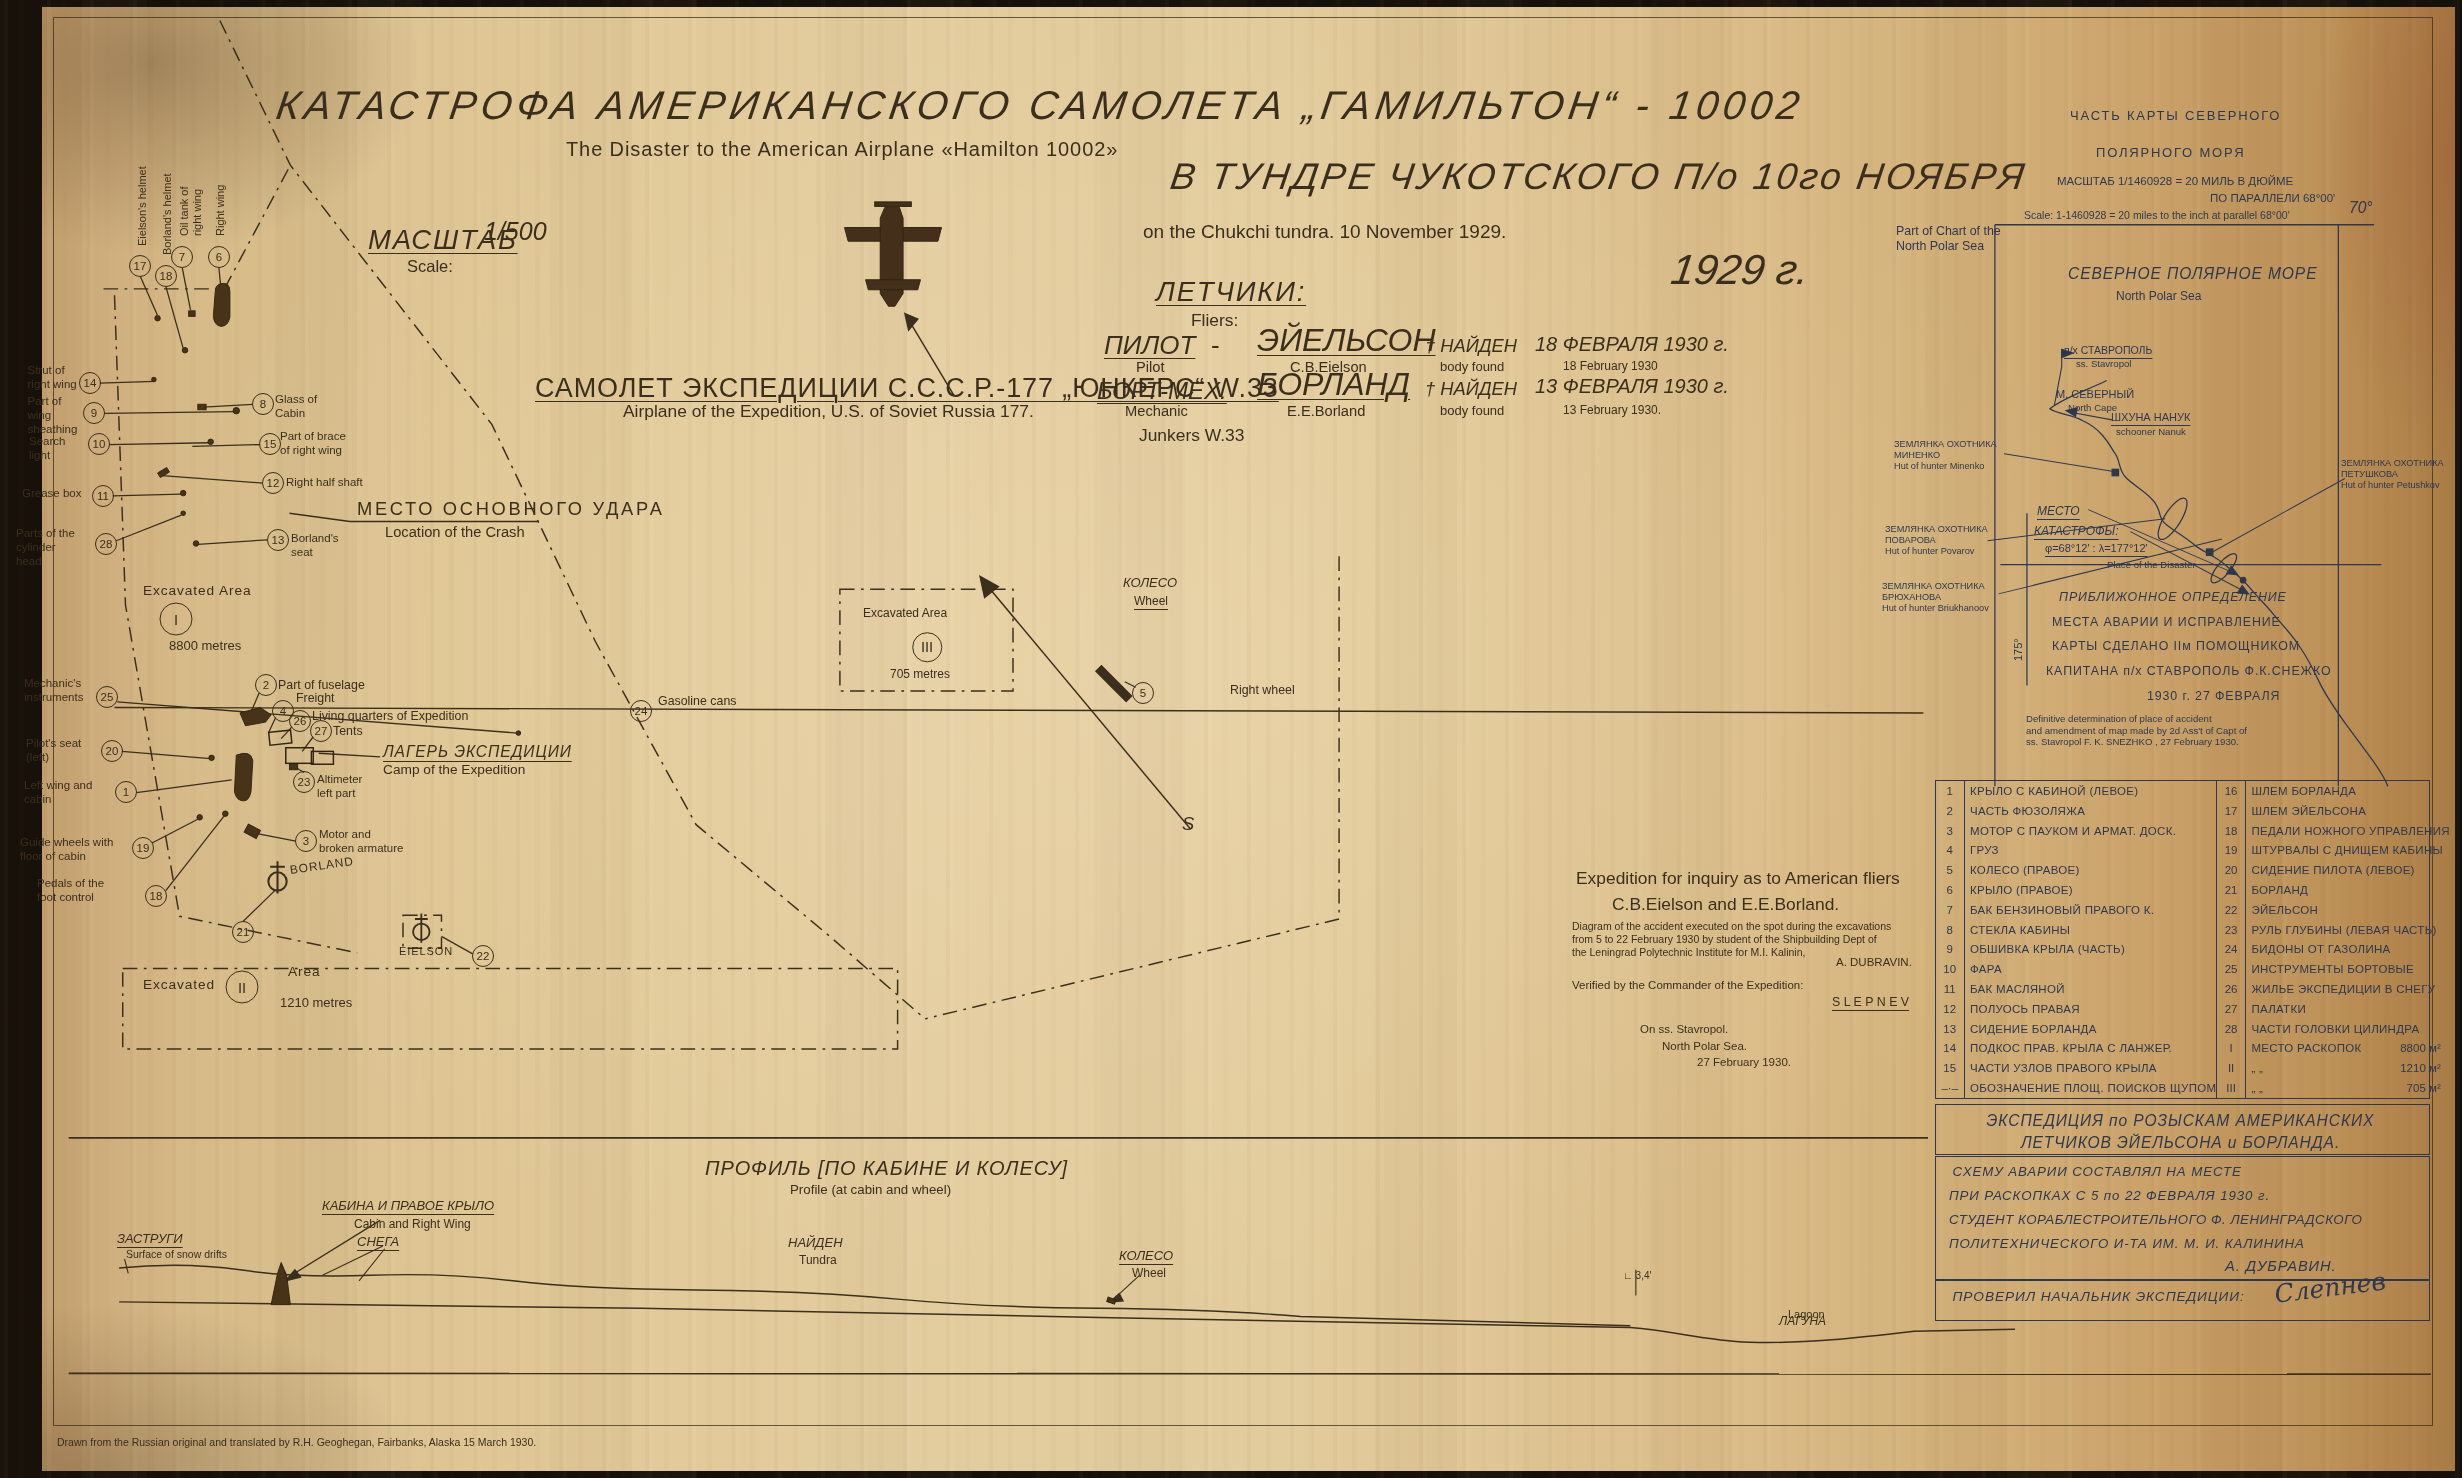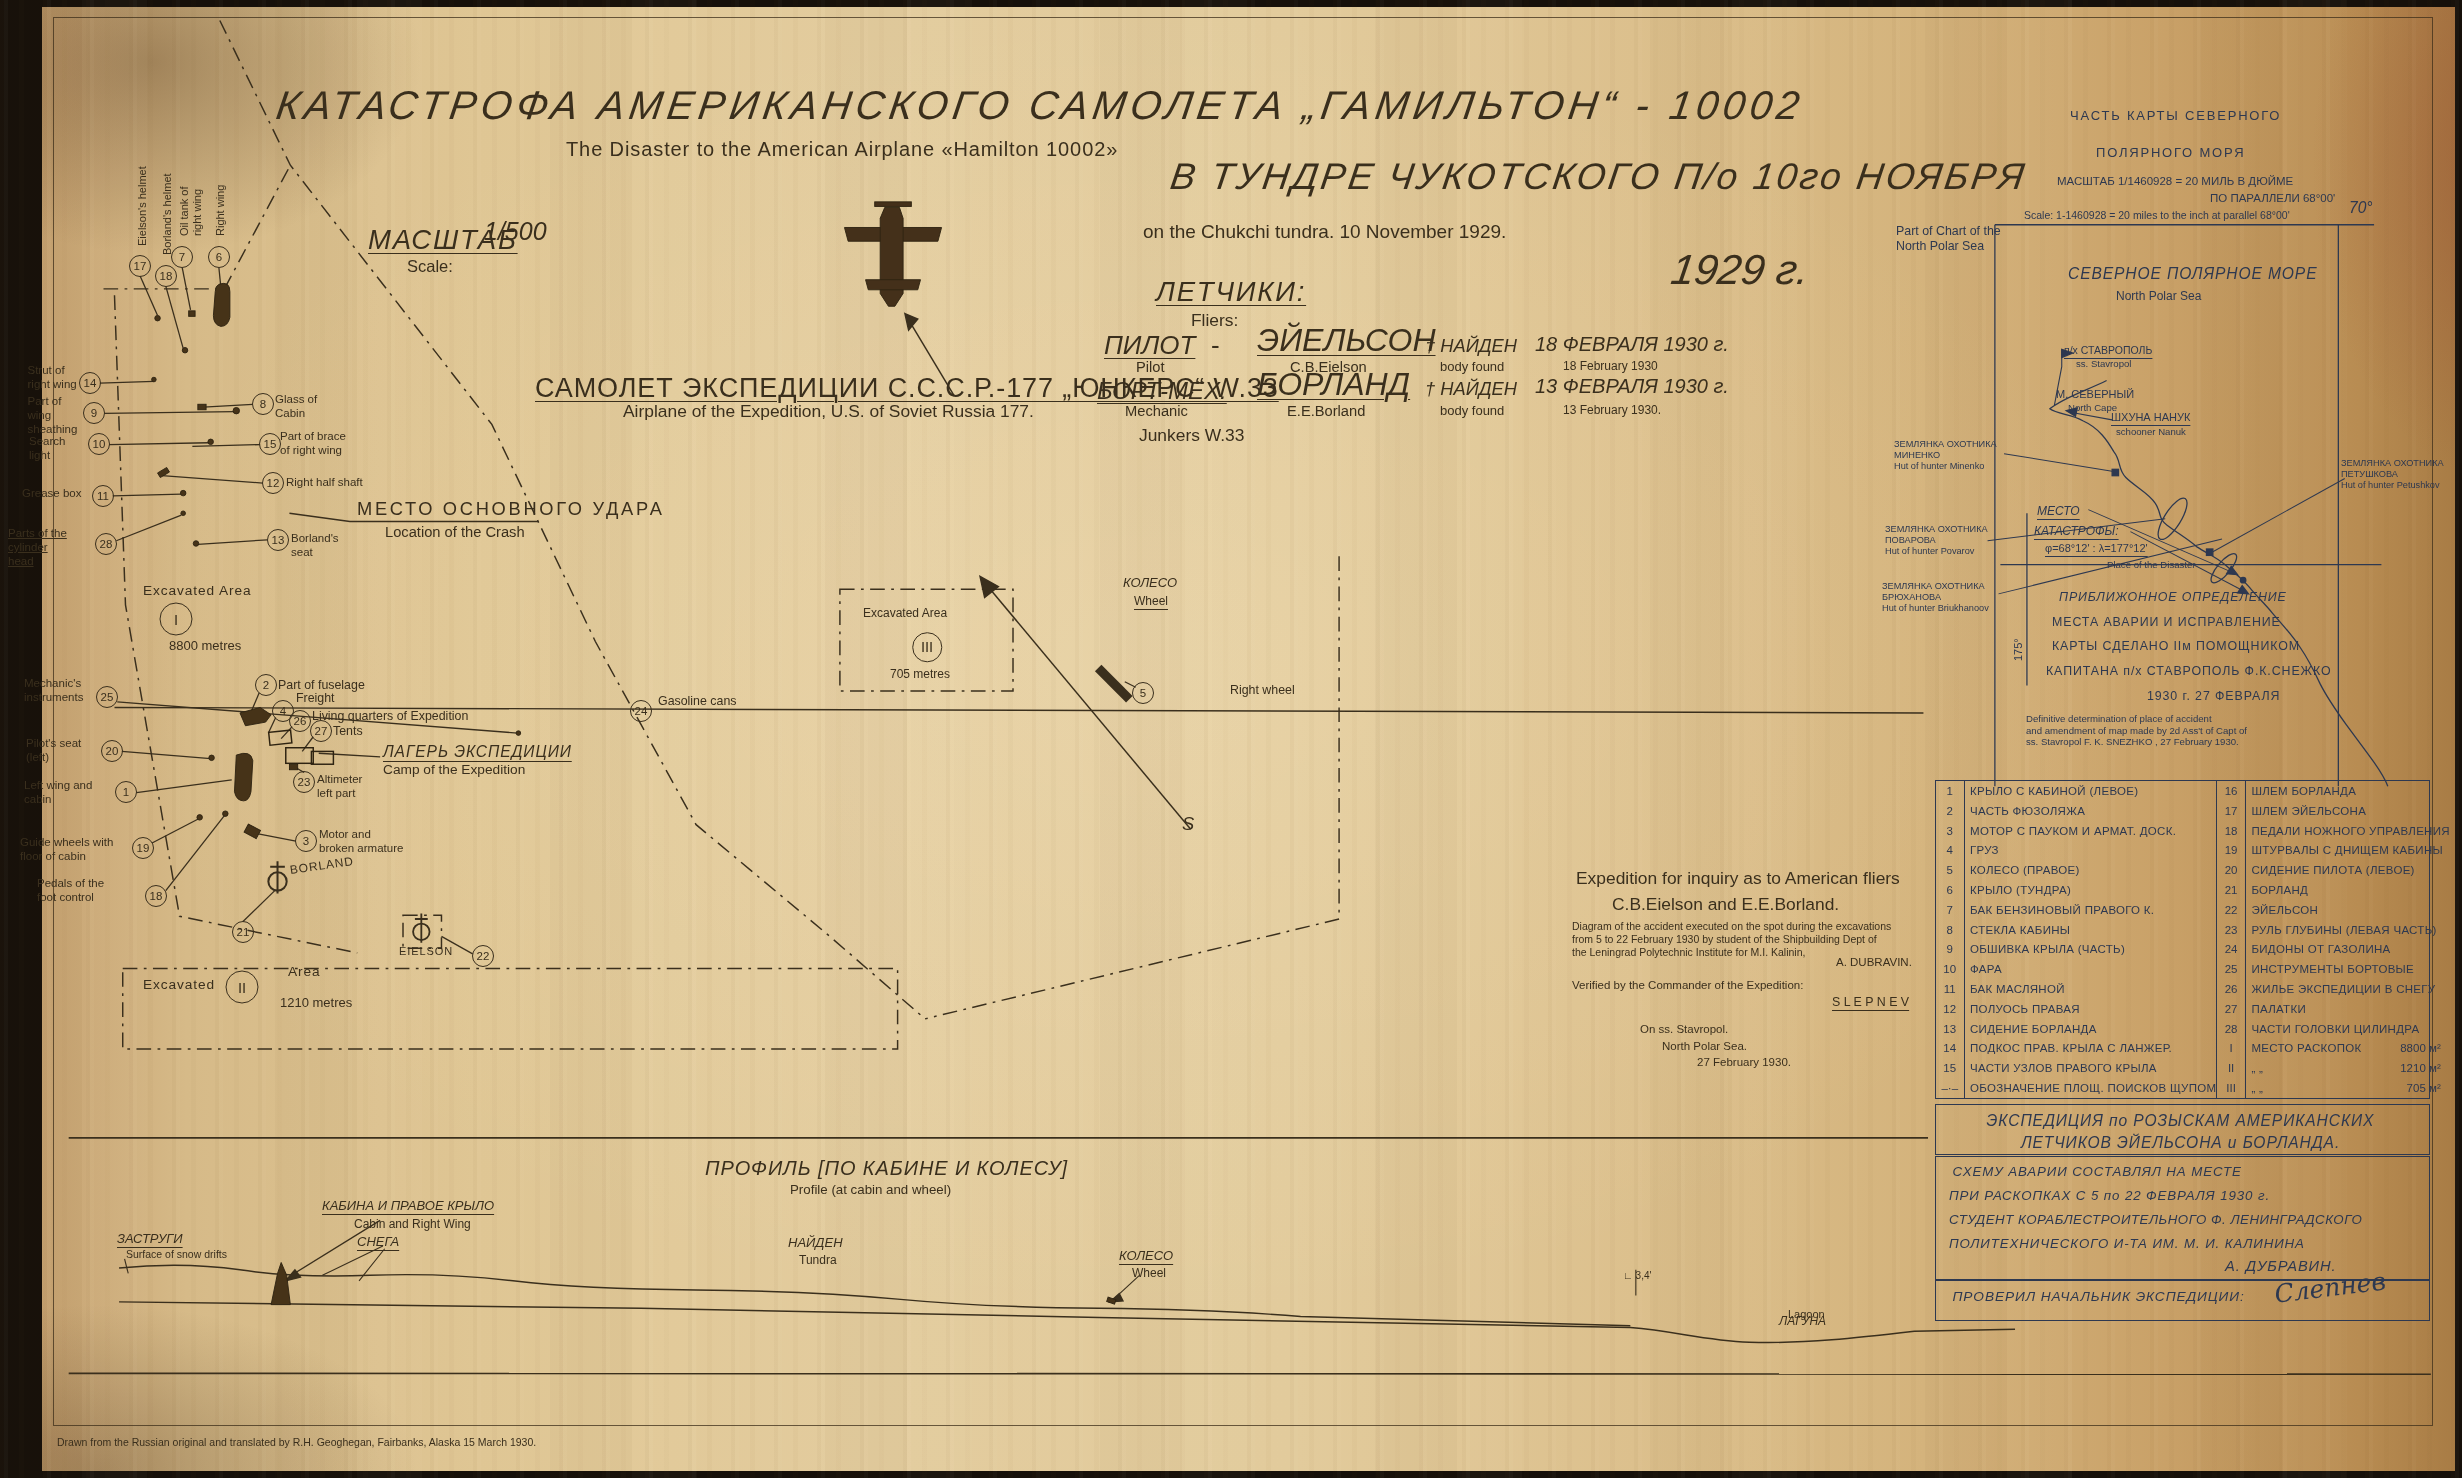--- a/index.html
+++ b/index.html
@@ -233,21 +233,21 @@
 right wing</div>
       <div class="lbl" style="left: 214px; top: 236px; font-size: 11px; transform: rotate(-90deg);">Right wing</div>
       <div class="lbl" style="left: 27.5px; top: 363px; font-size: 11.5px;">Strut of
 right wing</div>
       <div class="lbl" style="left: 27.5px; top: 394px; font-size: 11.5px;">Part of
 wing
 sheathing</div>
       <div class="lbl" style="left: 29px; top: 434px; font-size: 11.5px;">Search
 light</div>
       <div class="lbl" style="left: 22px; top: 486px; font-size: 11.5px;">Grease box</div>
-      <div class="lbl" style="left: 8px; top: 526px; font-size: 11.5px; text-decoration: underline;">Parts of the
+      <div class="lbl" style="left: 16px; top: 526px; font-size: 11.5px;">Parts of the
 cylinder
 head</div>
       <div class="lbl" style="left: 275px; top: 392px; font-size: 11.5px;">Glass of
 Cabin</div>
       <div class="lbl" style="left: 280px; top: 429px; font-size: 11.5px;">Part of brace
 of right wing</div>
       <div class="lbl" style="left: 286px; top: 475px; font-size: 11.5px;">Right half shaft</div>
       <div class="lbl" style="left: 291px; top: 531px; font-size: 11.5px;">Borland's
 seat</div>
       <div class="lbl" style="left: 24px; top: 676px; font-size: 11.5px;">Mechanic's
@@ -406,21 +406,21 @@
         <div class="lrow">
           <span class="lnum">4</span>
           <span class="ltxt">ГРУЗ</span>
         </div>
         <div class="lrow">
           <span class="lnum">5</span>
           <span class="ltxt">КОЛЕСО  (ПРАВОЕ)</span>
         </div>
         <div class="lrow">
           <span class="lnum">6</span>
-          <span class="ltxt">КРЫЛО  (ТУНДРА)</span>
+          <span class="ltxt">КРЫЛО  (ПРАВОЕ)</span>
         </div>
         <div class="lrow">
           <span class="lnum">7</span>
           <span class="ltxt">БАК БЕНЗИНОВЫЙ ПРАВОГО К.</span>
         </div>
         <div class="lrow">
           <span class="lnum">8</span>
           <span class="ltxt">СТЕКЛА  КАБИНЫ</span>
         </div>
         <div class="lrow">

